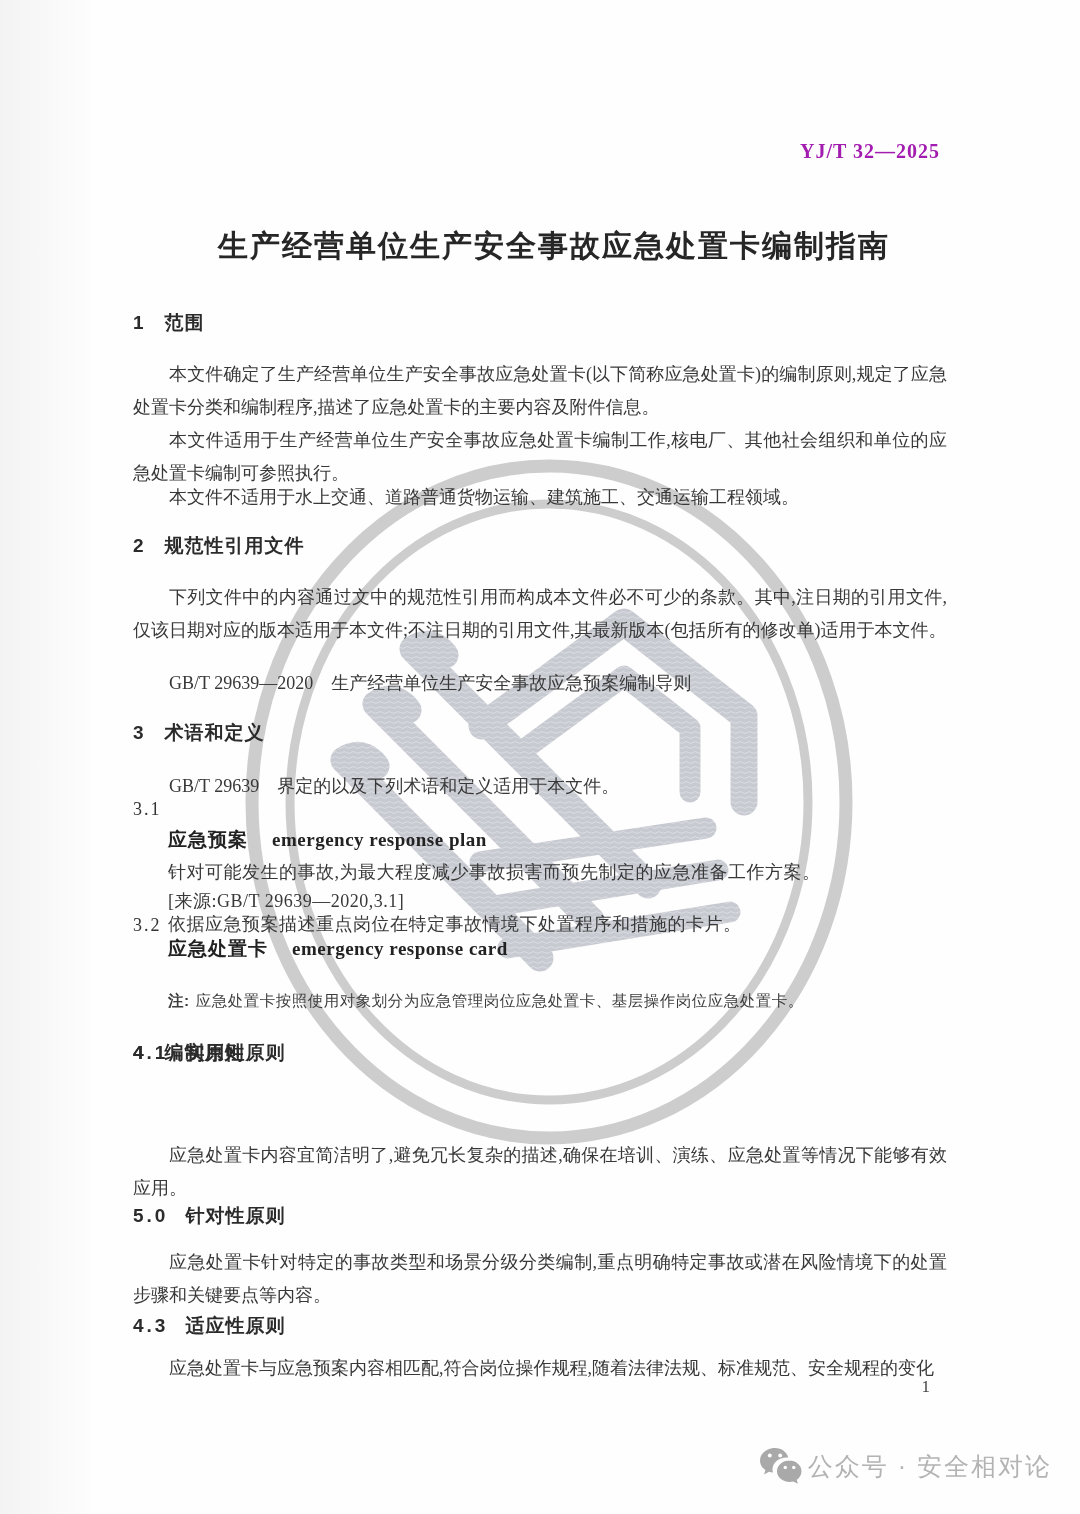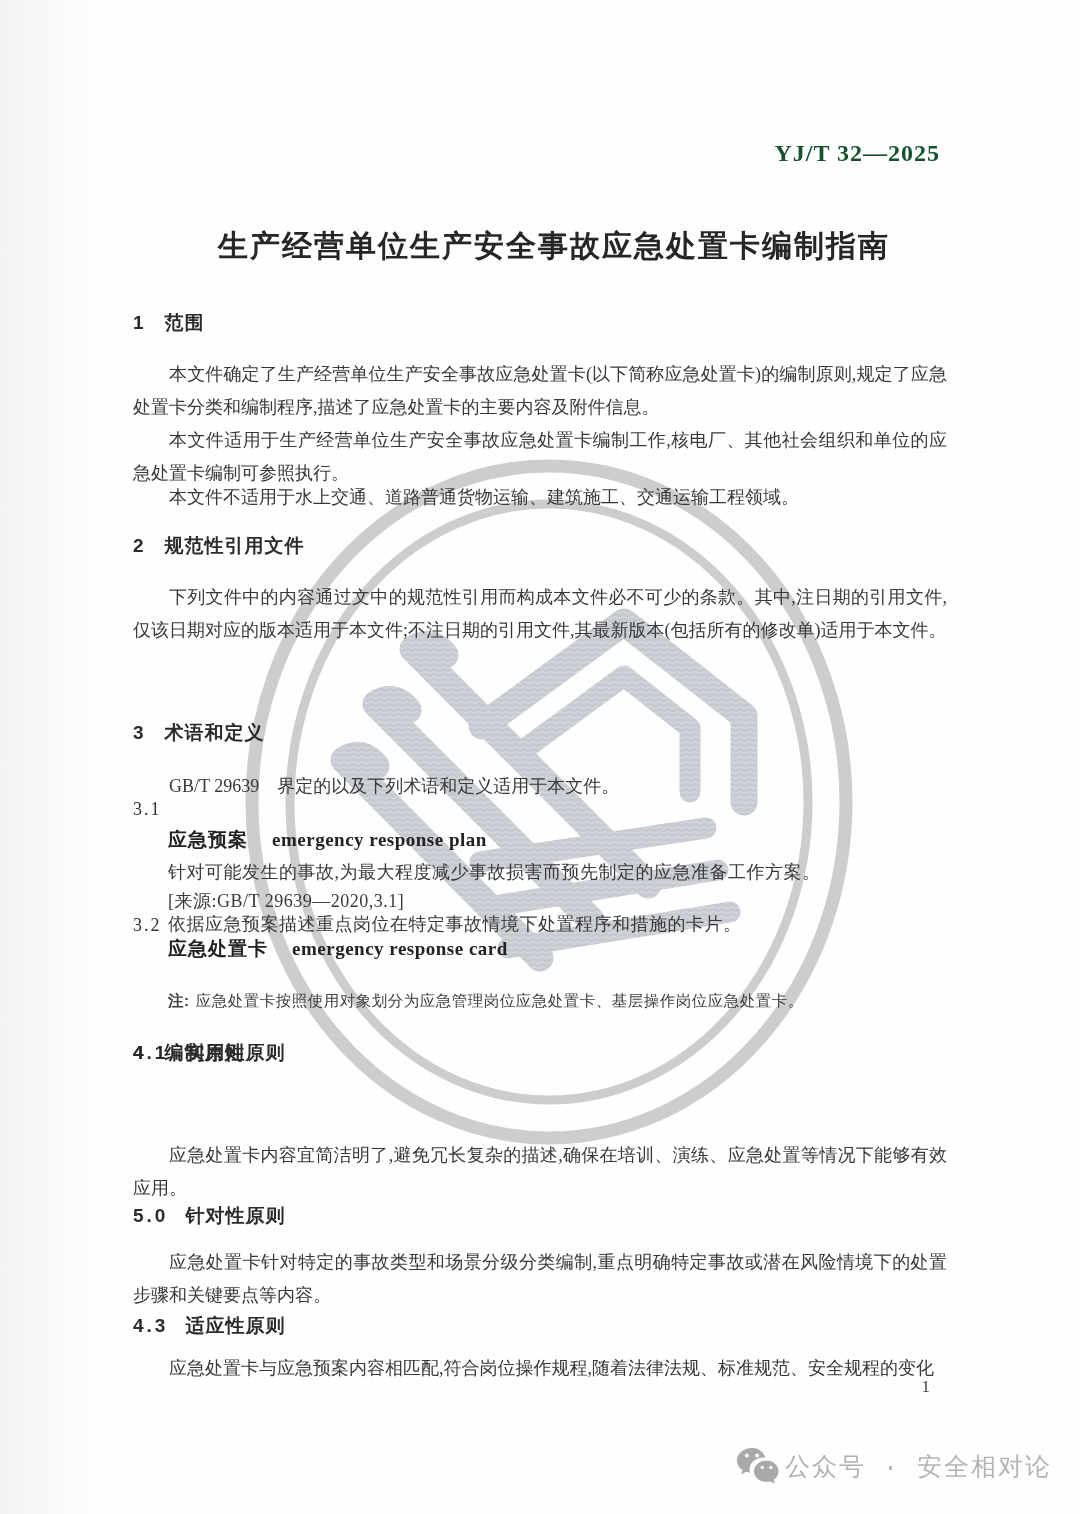--- a/index.html
+++ b/index.html
@@ -17,21 +17,21 @@
     content:"";position:absolute;left:0;top:0;bottom:0;width:115px;
     background:linear-gradient(90deg, rgba(0,0,0,0.045), rgba(0,0,0,0) 85%);
     pointer-events:none;
   }
   .watermark{position:absolute;left:0;top:0;z-index:0;pointer-events:none;}
   .layer{position:absolute;left:0;top:0;width:100%;height:100%;z-index:1;}
 
   .header-code{
     position:absolute;top:140px;right:140px;
     font-family:"Liberation Serif", serif;font-weight:bold;
-    font-size:24px;letter-spacing:1px;color:#14532d;
+    font-size:20px;letter-spacing:1px;color:#a21caf;
   }
   .doc-title{
     position:absolute;top:226px;left:0;width:100%;text-align:center;
     font-family:"Liberation Sans", sans-serif;font-weight:bold;
     font-size:30px;letter-spacing:2px;color:#262626;
   }
   .h-sec{
     position:absolute;left:133px;
     font-family:"Liberation Sans", sans-serif;font-weight:bold;
     font-size:19px;color:#2b2b2b;letter-spacing:1px;
@@ -64,21 +64,21 @@
   }
   .noteline .nlabel{font-family:"Liberation Sans", sans-serif;font-weight:bold;margin-right:6px;}
   .page-num{
     position:absolute;top:1377px;right:150px;
     font-size:17px;color:#444;
   }
   .footer-brand{
     position:absolute;top:1446px;right:28px;
     display:flex;align-items:center;gap:4px;
     color:#b3b3b3;
-    font-family:Liberation Mono, monospace;
+    font-family:Liberation Sans, sans-serif;
     font-size:25px;letter-spacing:2px;
   }
   .footer-brand svg{display:block;}
 </style>
 </head>
 <body>
 
 <div class="page">
 
   <svg class="watermark" width="1080" height="1514" viewBox="0 0 1080 1514" aria-hidden="true">
@@ -119,20 +119,21 @@
       <span class="no">1</span><span>范围</span>
     </div>
     <p class="para indent" style="top:358px;margin:0;">本文件确定了生产经营单位生产安全事故应急处置卡(以下简称应急处置卡)的编制原则,规定了应急处置卡分类和编制程序,描述了应急处置卡的主要内容及附件信息。</p>
     <p class="para indent" style="top:481px;margin:0;">本文件不适用于水上交通、道路普通货物运输、建筑施工、交通运输工程领域。</p>
     <p class="para indent" style="top:424px;margin:0;">本文件适用于生产经营单位生产安全事故应急处置卡编制工作,核电厂、其他社会组织和单位的应急处置卡编制可参照执行。</p>
 
     <div class="h-sec" style="top:533px;">
       <span class="no">2</span><span>规范性引用文件</span>
     </div>
     <p class="para indent" style="top:581px;margin:0;">下列文件中的内容通过文中的规范性引用而构成本文件必不可少的条款。其中,注日期的引用文件,仅该日期对应的版本适用于本文件;不注日期的引用文件,其最新版本(包括所有的修改单)适用于本文件。</p>
+    <p class="para indent" style="top:667px;margin:0;">GB/T 29639—2020　生产经营单位生产安全事故应急预案编制导则</p>
 
     <div class="h-sec" style="top:720px;">
       <span class="no">3</span><span>术语和定义</span>
     </div>
     <p class="para indent" style="top:770px;margin:0;">GB/T 29639　界定的以及下列术语和定义适用于本文件。</p>
 
     <div class="tno" style="top:799px;">3.1</div>
     <div class="term" style="top:827px;">
       <span class="zh">应急预案</span><span class="en">emergency response plan</span>
     </div>

